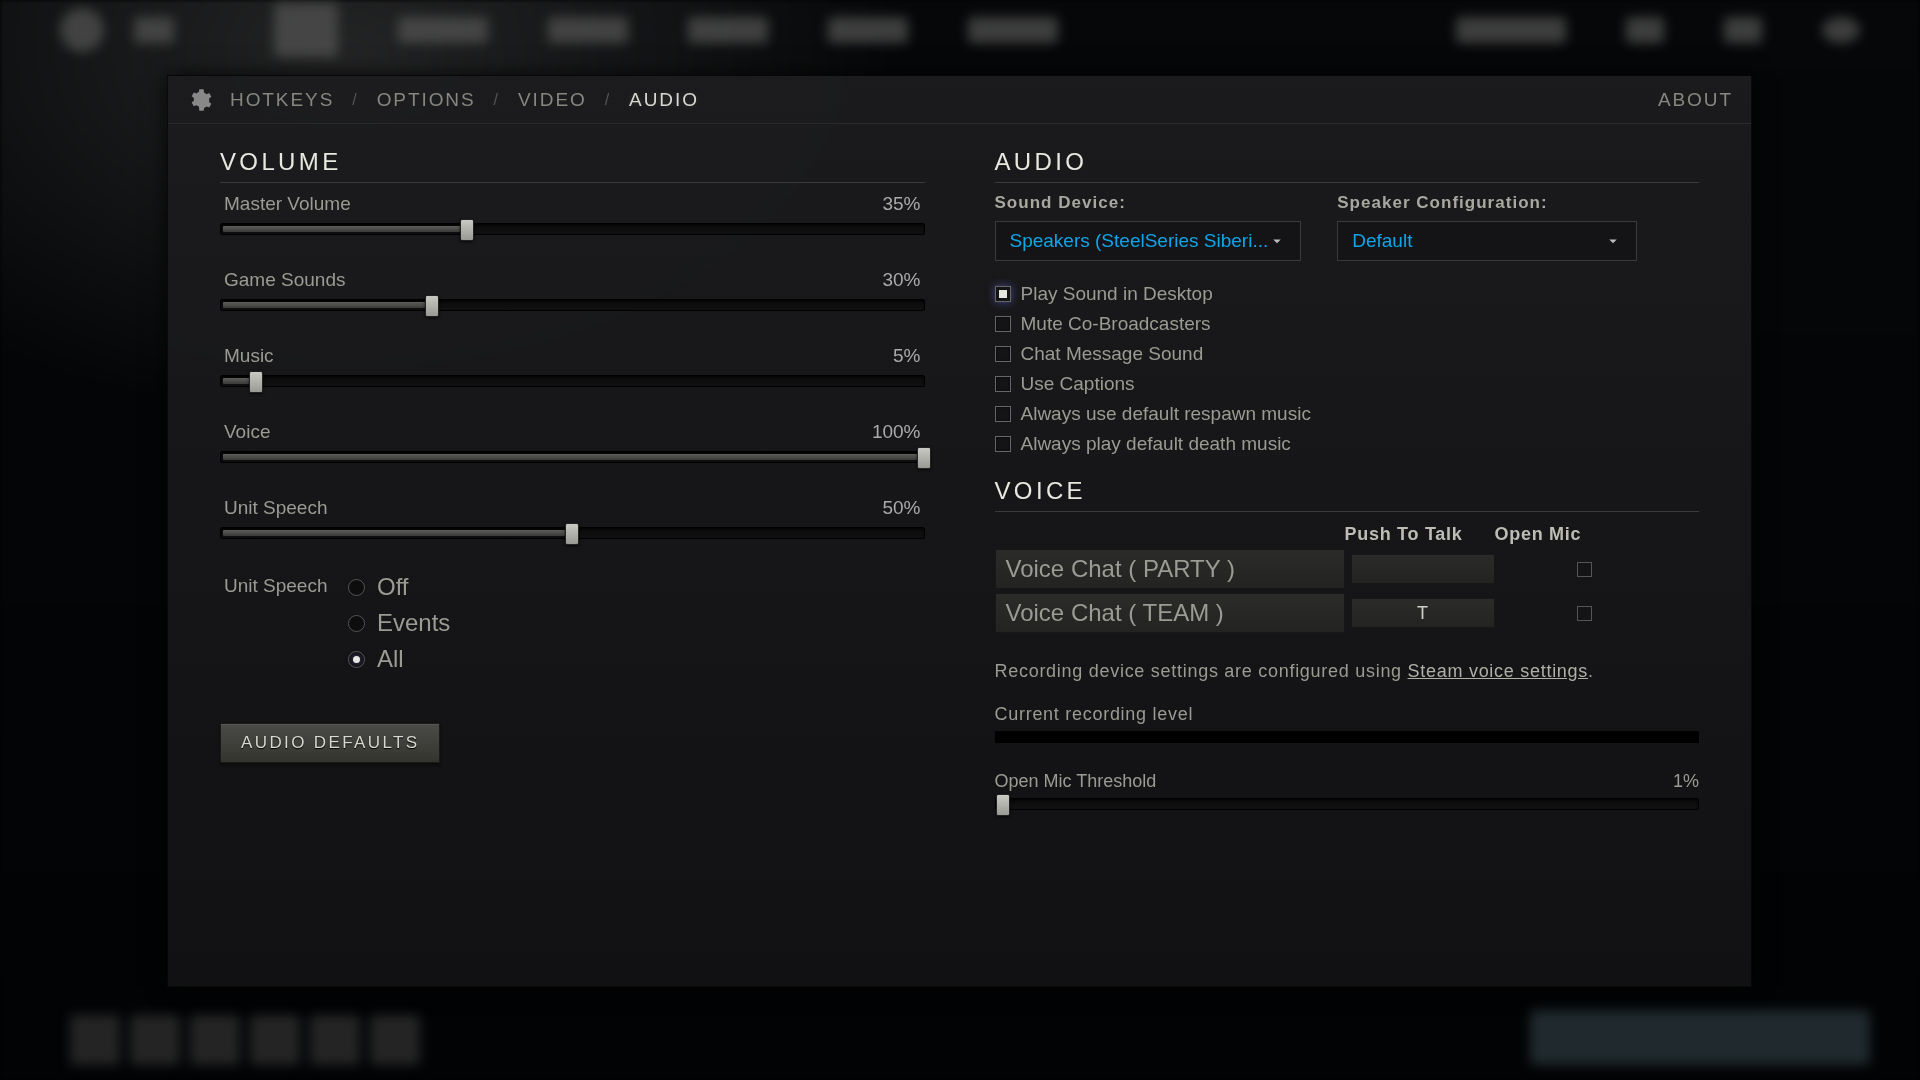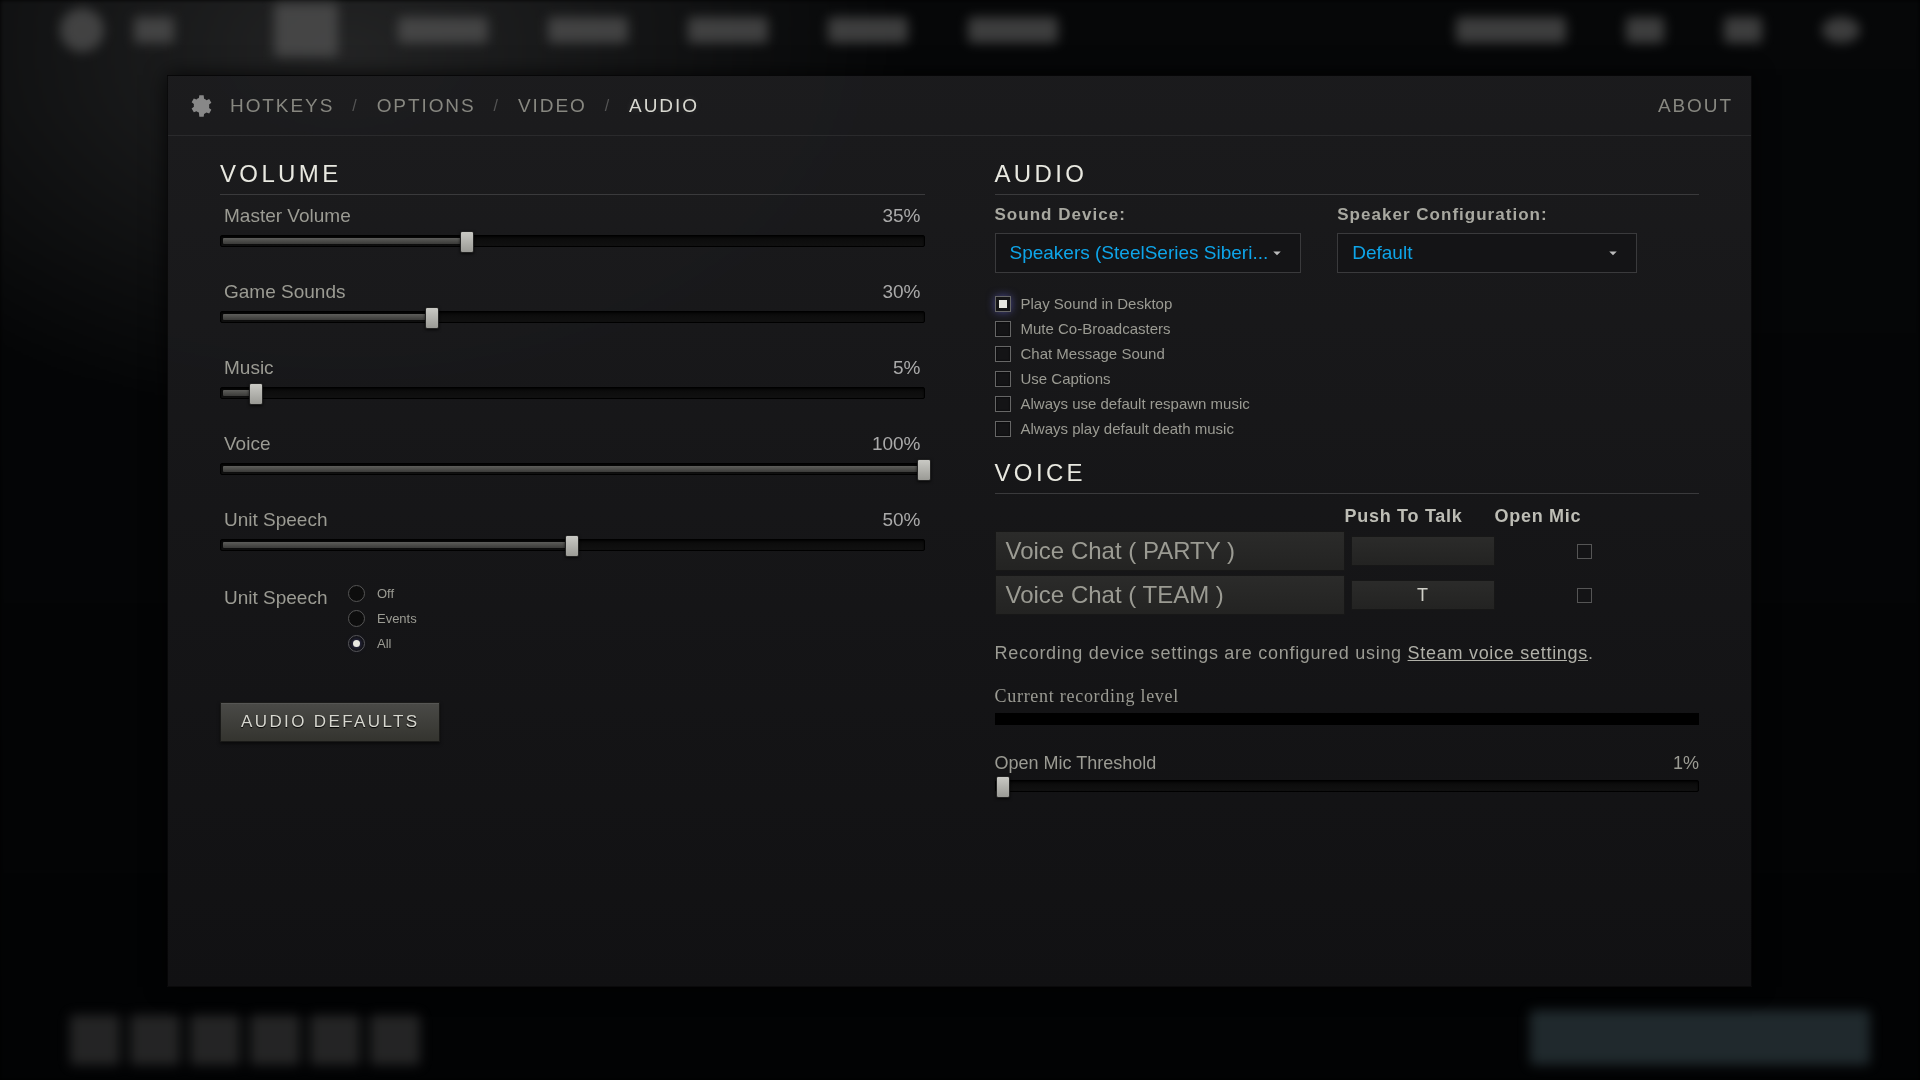--- a/index.html
+++ b/index.html
@@ -38,21 +38,21 @@
   .panel {
     position: absolute;
     left: 167px; top: 75px;
     width: 1585px; height: 912px;
     background: linear-gradient(180deg, rgba(28,28,30,0.95) 0%, rgba(18,18,20,0.95) 100%);
     border: 1px solid rgba(0,0,0,0.6);
     box-shadow: 0 0 20px rgba(0,0,0,0.8);
     z-index: 10;
   }
   .tabs {
-    height: 60px;
+    height: 48px;
     display: flex; align-items: center;
     border-bottom: 1px solid #2a2a2c;
     padding: 0 18px;
     gap: 18px;
     letter-spacing: 0.12em;
   }
   .gear {
     width:26px; height:26px;
     display:inline-flex; align-items:center; justify-content:center;
     fill:#888;
@@ -90,21 +90,21 @@
     position:absolute; top:-5px; width:14px; height:22px;
     background: linear-gradient(#c9c9c4,#9a9a95);
     border:1px solid #222;
     border-radius:2px;
     transform: translateX(-50%);
     box-shadow:0 1px 3px rgba(0,0,0,0.7);
   }
   .radio-group { margin: 6px 0 0 4px; }
   .radio-label-col { display:inline-block; color:#9b9b93; font-size:19px; vertical-align:top; padding-top:2px; margin-right:16px;}
   .radios { display:inline-block;}
-  .radio-row { display:flex; align-items:center; gap:12px; margin-bottom:8px; font-size:13px; color:#9b9b93; cursor:default;}
+  .radio-row { display:flex; align-items:center; gap:12px; margin-bottom:8px; font-size:24px; color:#9b9b93; cursor:default;}
   .radio {
     width:17px; height:17px; border-radius:50%;
     border:1px solid #555; background:#0d0d0d;
     display:inline-flex; align-items:center; justify-content:center;
   }
   .radio.checked .dot { width:7px; height:7px; border-radius:50%; background:#e8e8e0; box-shadow:0 0 6px rgba(140,140,255,0.6);}
   .btn-defaults {
     margin-top: 42px;
     display:inline-block;
     padding: 9px 20px;
@@ -122,21 +122,21 @@
   .drop-group { }
   .drop-label { font-size:17px; color:#a8a8a0; letter-spacing:0.06em; font-weight:600; margin-bottom:8px;}
   .dropdown {
     display:flex; align-items:center; justify-content:space-between;
     border:1px solid #3a3a3c; background:#141416;
     padding:8px 14px; min-width:300px; font-size:19px; color:#0ea5e9;
     cursor:default;
   }
   .dropdown .chev { fill:#bbb; width:18px; height:18px; }
   .checks { margin-top:22px; }
-  .check-row { display:flex; align-items:center; gap:10px; margin:8px 0; font-size:15px; color:#9b9b93;}
+  .check-row { display:flex; align-items:center; gap:10px; margin:8px 0; font-size:19px; color:#9b9b93;}
   .check {
     width:16px; height:16px; border:1px solid #666; background:#141416;
     display:inline-flex; align-items:center; justify-content:center;
     box-shadow: inset 0 0 2px #000;
   }
   .check.checked { box-shadow: 0 0 8px rgba(120,120,255,0.5);}
   .check.checked::after { content:''; width:8px; height:8px; background:#e6e6e0;}
   .voice-table { margin-top:12px; }
   .vt-head { display:grid; grid-template-columns: 350px 150px 180px; align-items:center; font-size:18px; letter-spacing:0.04em; color:#bdbdb5; font-weight:600;}
   .vt-head div { text-align:left;}
@@ -151,21 +151,21 @@
     height:30px; margin-left:6px;
     background: linear-gradient(#2b2b2a,#232322);
     border:1px solid #171717;
     text-align:center; color:#d0d0c8; font-size:18px; line-height:28px;
   }
   .key-slot.empty { color:transparent;}
   .vt-check-cell { display:flex; justify-content:center;}
   .small-check { width:15px; height:15px; border:1px solid #555; background:#141416;}
   .rec-text { margin-top:28px; font-size:18px; color:#9b9b93; letter-spacing:0.04em;}
   .rec-text a { color:#b0b0a8; text-decoration: underline; cursor:default;}
-  .level-label { margin-top:22px; font-size:18px; color:#9b9b93; letter-spacing:0.04em;font-family:Liberation Serif, serif;}
+  .level-label { margin-top:22px; font-size:18px; color:#9b9b93; letter-spacing:0.04em;}
   .level-bar {
     margin-top:6px; height:12px; background:#000; border:1px solid #000;
   }
   .thresh-head { display:flex; justify-content:space-between; margin-top:28px; font-size:18px; color:#9b9b93;}
 </style>
 </head>
 <body>
 
 <div class="bg-blur"></div>
 <div class="topbar">

